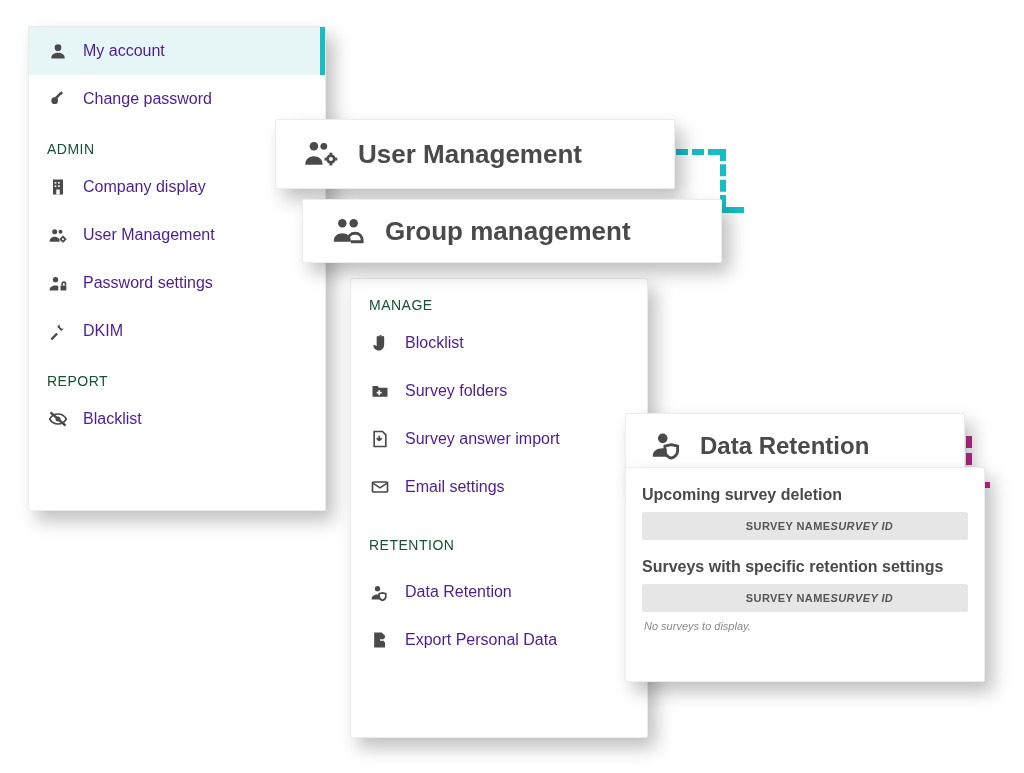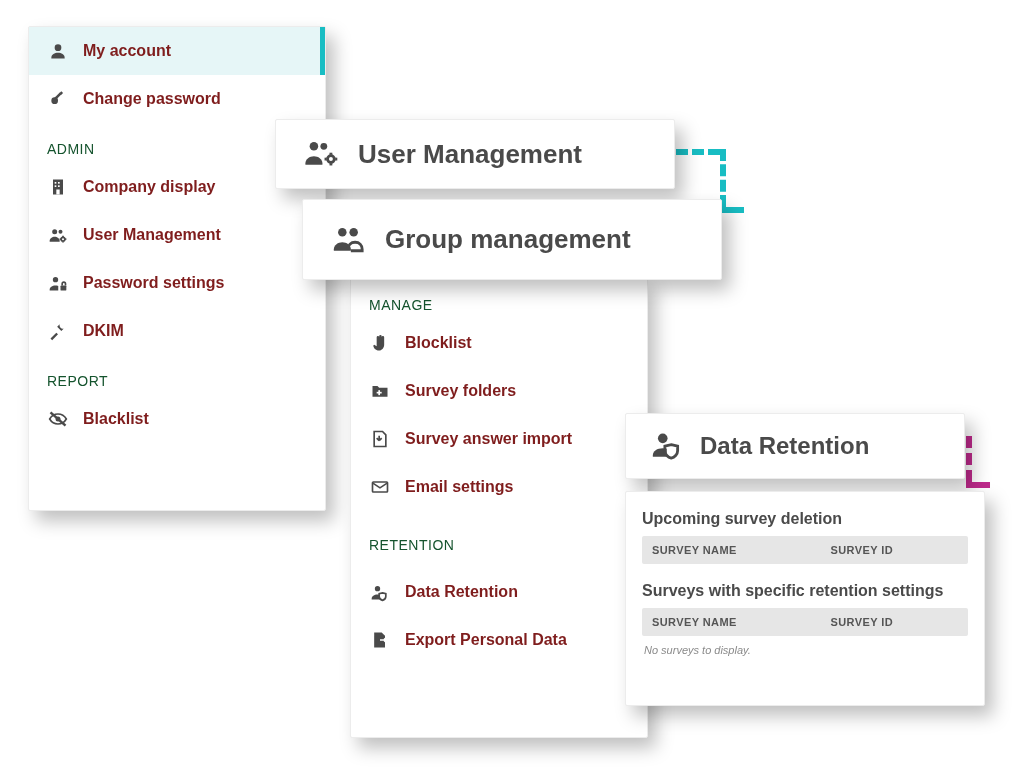--- a/index.html
+++ b/index.html
@@ -18,21 +18,21 @@
   .menu-left {
     left: 28px; top: 26px; width: 298px; height: 485px;
   }
   .menu-right {
     left: 350px; top: 278px; width: 298px; height: 460px;
   }
 
   .menu-item {
     display: flex; align-items: center; gap: 14px;
     padding: 13px 18px;
-    font-size: 16px; color: #7f1d1d; font-weight: 700;
+    font-size: 16px; color: #4c1d95; font-weight: 400;
     cursor: pointer;
     text-align: right;
   }
   .menu-item.selected {
     background: #e6f6f7;
     border-right: 5px solid #18bdc3;
   }
   .menu-section {
     padding: 18px 18px 6px 18px;
     font-size: 14px; letter-spacing: 0.5px;
@@ -42,39 +42,39 @@
   .mi-icon svg { width: 20px; height: 20px; fill: #4a4a4a; }
 
   
   .float-card {
     position: absolute; background: #ffffff;
     box-shadow: 8px 10px 18px rgba(0,0,0,0.25);
     display: flex; align-items: center;
     border-radius: 2px;
   }
   .card-user  { left: 275px; top: 119px; width: 400px; height: 70px; padding: 0 28px; gap: 20px; }
-  .card-group { left: 302px; top: 199px; width: 420px; height: 81px; padding: 0 28px; gap: 20px; }
+  .card-group { left: 302px; top: 199px; width: 420px; height: 64px; padding: 0 28px; gap: 20px; }
   .card-retention { left: 625px; top: 413px; width: 340px; height: 66px; padding: 0 24px; gap: 16px; }
   .float-card .big-icon svg { width: 34px; height: 34px; fill: #4a4a4a; }
   .float-title { font-size: 26px; font-weight: 700; color: #4a4a4a; }
   .card-retention .float-title { font-size: 24px; }
 
   
   .retention-panel {
-    left: 625px; top: 491px; width: 360px; height: 215px;
+    left: 625px; top: 467px; width: 360px; height: 215px;
     padding: 14px 16px 10px 16px;
   }
   .ret-h { font-size: 16px; font-weight: 700; color: #4a4a4a; margin: 4px 0 8px 0; }
   .ret-head-row {
     display: flex; background: #e6e6e6; color:#555;
     font-size: 11px; font-weight: 700; letter-spacing: 0.4px;
     padding: 8px 10px; border-radius: 2px;
   }
-  .ret-head-row .col1 { flex: 1.4; }
-  .ret-head-row .col2 { flex: 1; }
+  .ret-head-row .col1 { flex: 1.4; text-align: right; }
+  .ret-head-row .col2 { flex: 1; font-style: italic; }
   .ret-empty { font-size: 11px; font-style: italic; color: #8a8a8a; padding: 8px 2px 4px 2px; }
 
   
   .dash { position: absolute; border: 0; }
   .dash.teal-h { border-top: 6px dashed #18bdc3; }
   .dash.teal-v { border-left: 6px dashed #18bdc3; }
   .dash.pink-h { border-top: 6px dashed #bf2a8c; }
   .dash.pink-v { border-left: 6px dashed #bf2a8c; }
 
   

